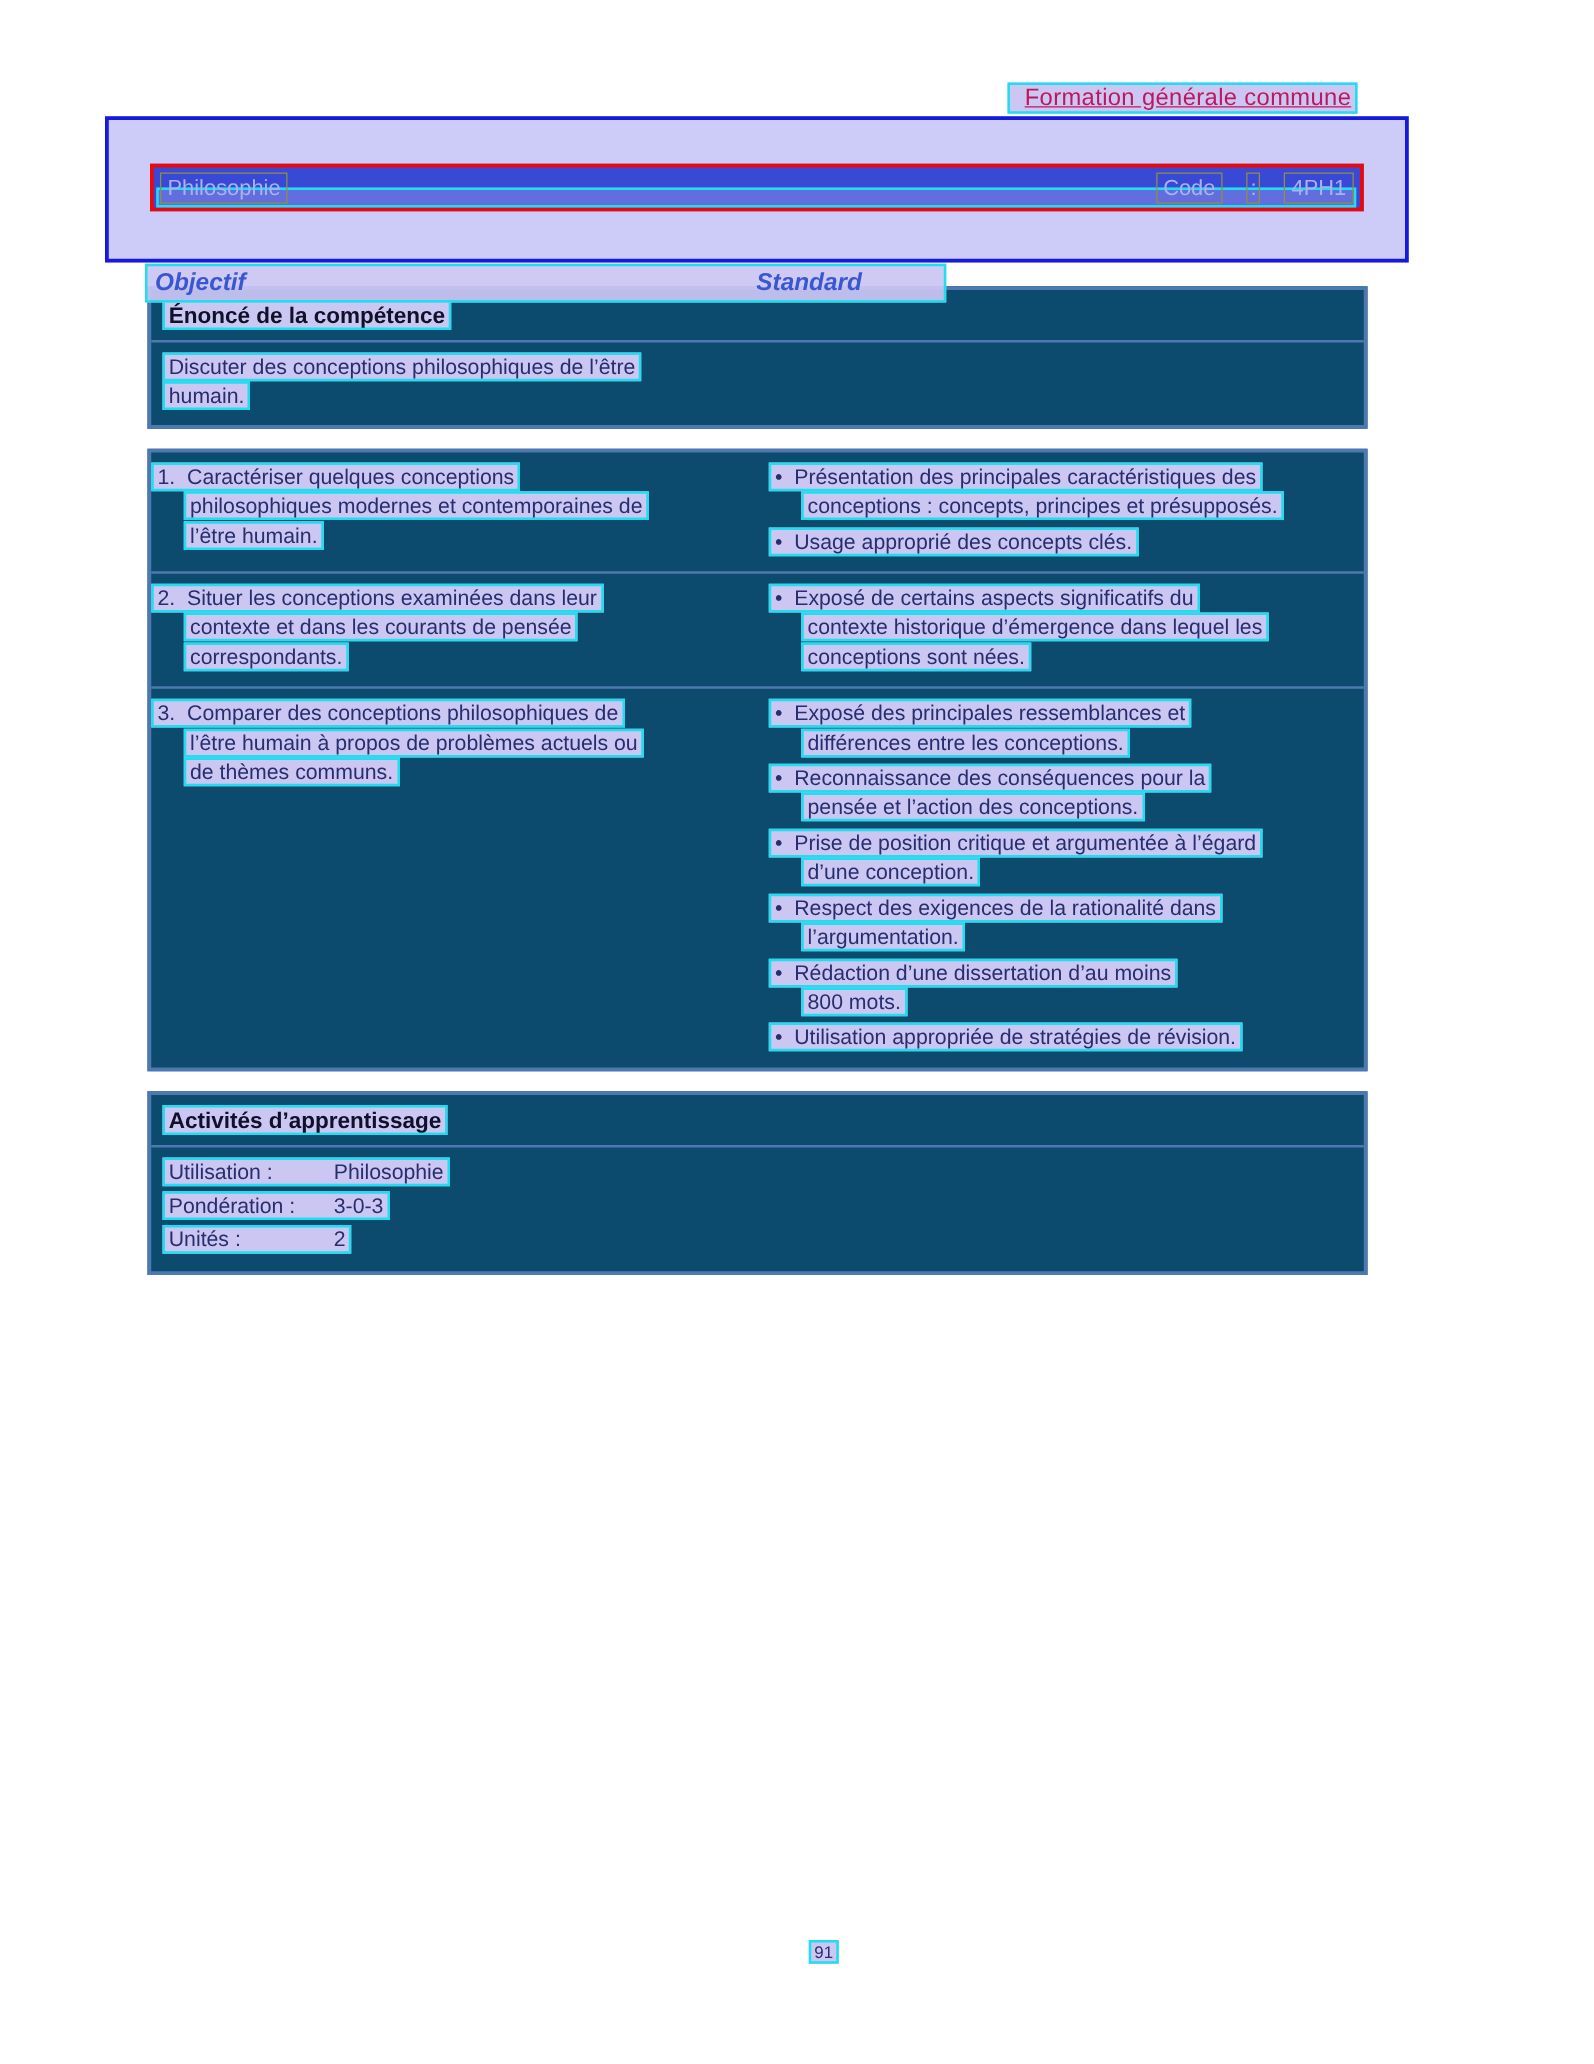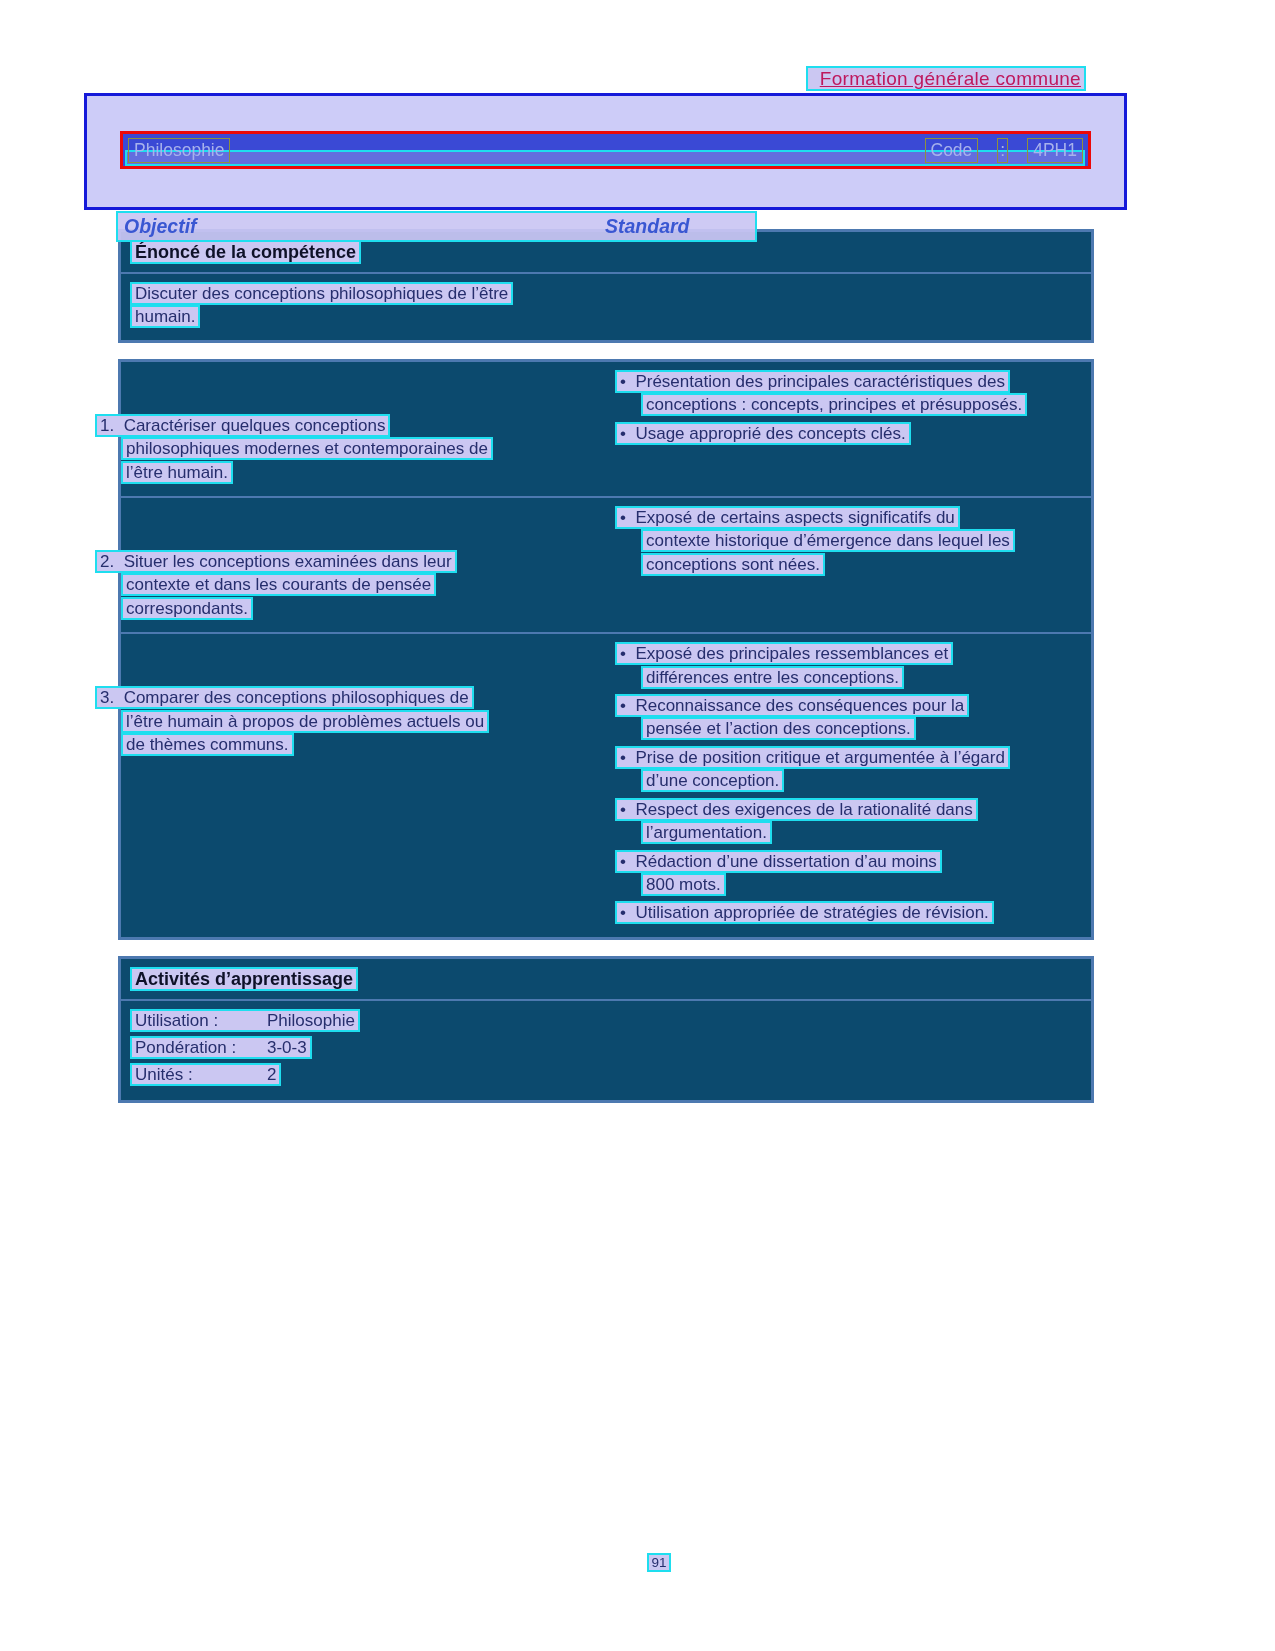--- a/index.html
+++ b/index.html
@@ -65,21 +65,21 @@
   .box-body{ padding:8px 0 11px 9px; }
 
   
   .cols{ display:grid; grid-template-columns:494px 1fr; }
   .head-row{ padding:8px 0 9px; border-bottom:2px solid #4d79b0; }
   .head-row .cell-l{ padding-left:9px; }
   .row{ padding:8px 0 12px; }
   .row + .row{ border-top:2px solid #4d79b0; }
   .cell-r{ padding-right:4px; }
 
-  .item{ text-indent:-26px;margin-top:44px; }
+  .item{ padding-left:26px; text-indent:-26px; }
   .num::after{ content:"\00a0\00a0"; }
 
   .crit{ padding-left:26px; text-indent:-26px; }
   .crit .hl::before{ content:"\2022\00a0\00a0"; }
   .crit + .crit{ margin-top:5px; }
 
   
   .act-row{ margin-bottom:3.5px; }
   .act-label{ display:inline-block; min-width:132px; }
 

